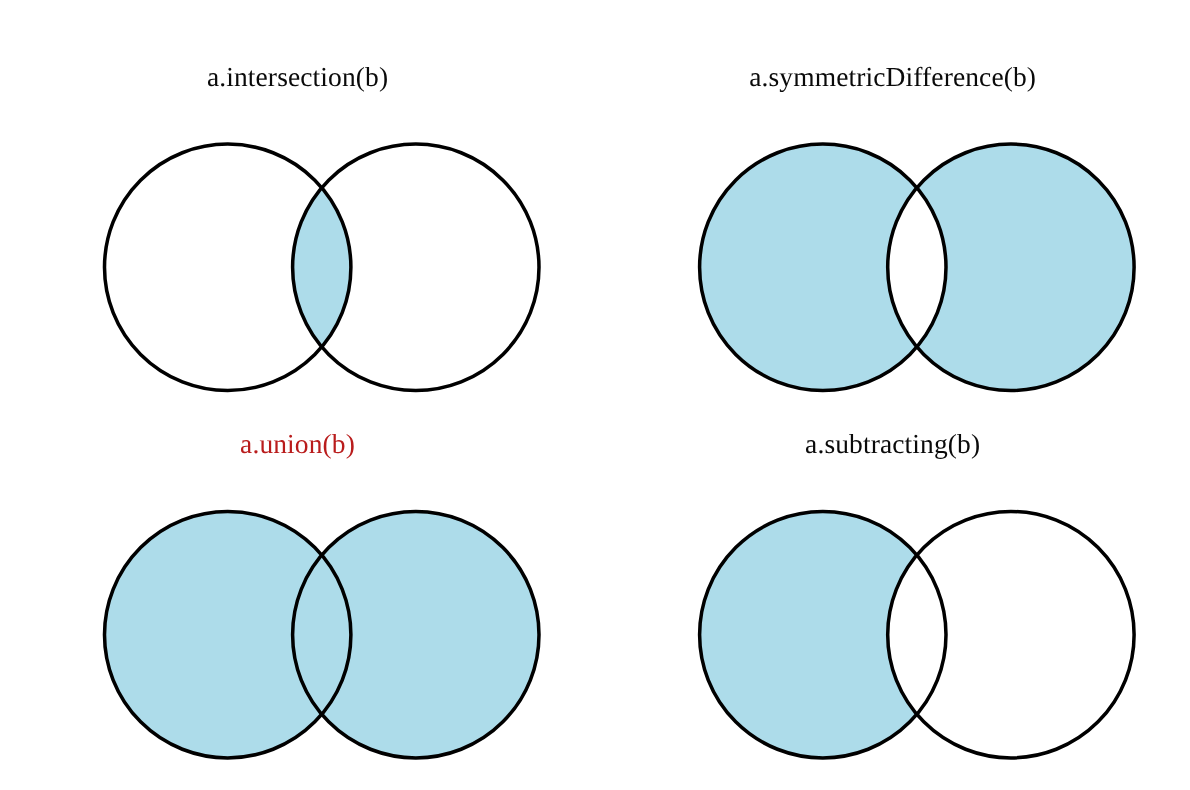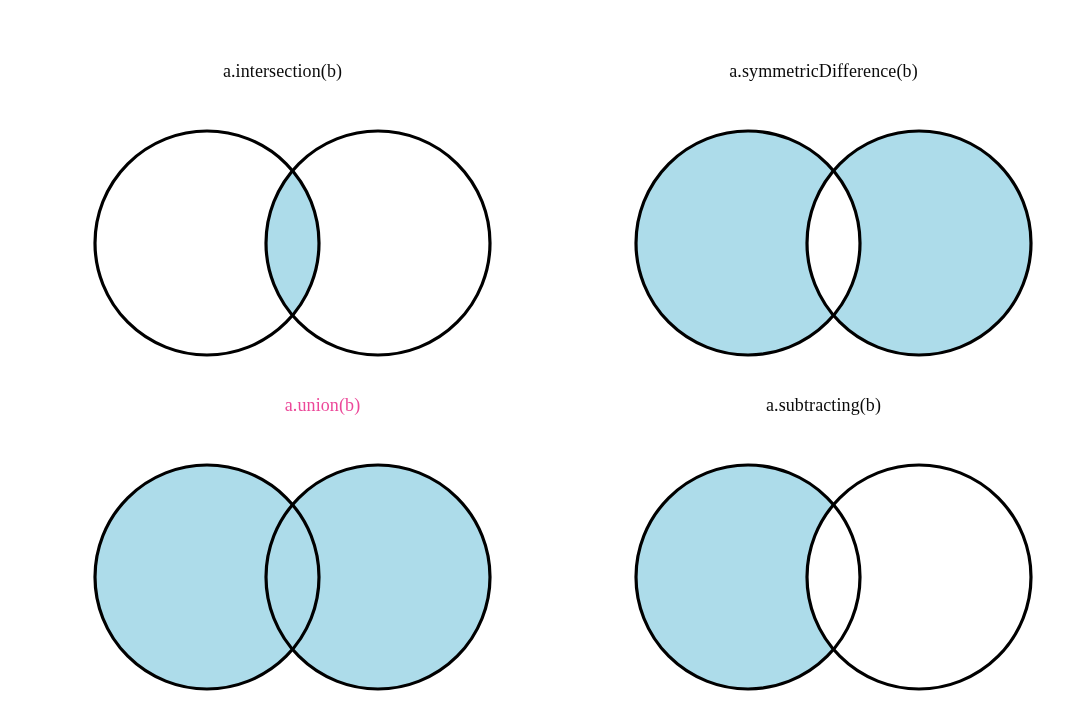--- a/index.html
+++ b/index.html
@@ -21,25 +21,25 @@
     background: #ffffff;
   }
   .panel {
     position: absolute;
     width: 541px;
     height: 359px;
   }
   .panel-title {
     position: absolute;
     top: 58px;
-    left: 12px;
+    left: 0;
     width: 541px;
     text-align: center;
     font-family: "Liberation Serif", "DejaVu Serif", serif;
-    font-size: 18px;
+    font-size: 25px;
     line-height: 26px;
     letter-spacing: 0.1px;
     color: #0a0a0a;
     white-space: nowrap;
   }
   .venn {
     position: absolute;
     top: 0;
     left: 0;
     width: 541px;
@@ -97,21 +97,21 @@
           </g>
         </mask>
       </defs>
       <rect class="venn-region" x="0" y="0" width="541" height="359" fill="#ADDCEA" mask="url(#maskSym)"></rect>
       <circle class="venn-outline" cx="207" cy="243" r="112" stroke="#000000" stroke-width="3.2"></circle>
       <circle class="venn-outline" cx="378" cy="243" r="112" stroke="#000000" stroke-width="3.2"></circle>
     </svg>
   </div>
 
   <div class="panel" style="left:0px; top:334px;">
-    <div class="panel-title" style="color: #ec4899; margin-left: 40px;">a.union(b)</div>
+    <div class="panel-title" style="color: #b91c1c;">a.union(b)</div>
     <svg class="venn" viewBox="0 0 541 359">
       <circle class="venn-region" cx="207" cy="243" r="112" fill="#ADDCEA"></circle>
       <circle class="venn-region" cx="378" cy="243" r="112" fill="#ADDCEA"></circle>
       <circle class="venn-outline" cx="207" cy="243" r="112" stroke="#000000" stroke-width="3.2"></circle>
       <circle class="venn-outline" cx="378" cy="243" r="112" stroke="#000000" stroke-width="3.2"></circle>
     </svg>
   </div>
 
   <div class="panel" style="left:541px; top:334px;">
     <div class="panel-title" style="color: rgb(10, 10, 10);">a.subtracting(b)</div>

